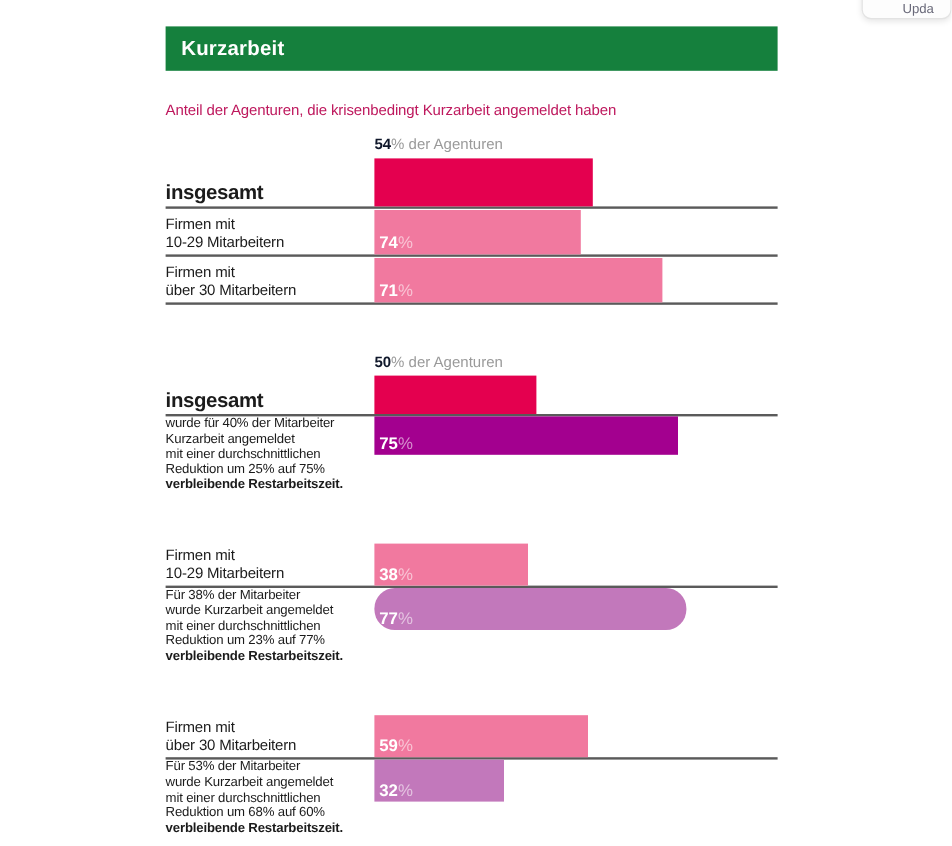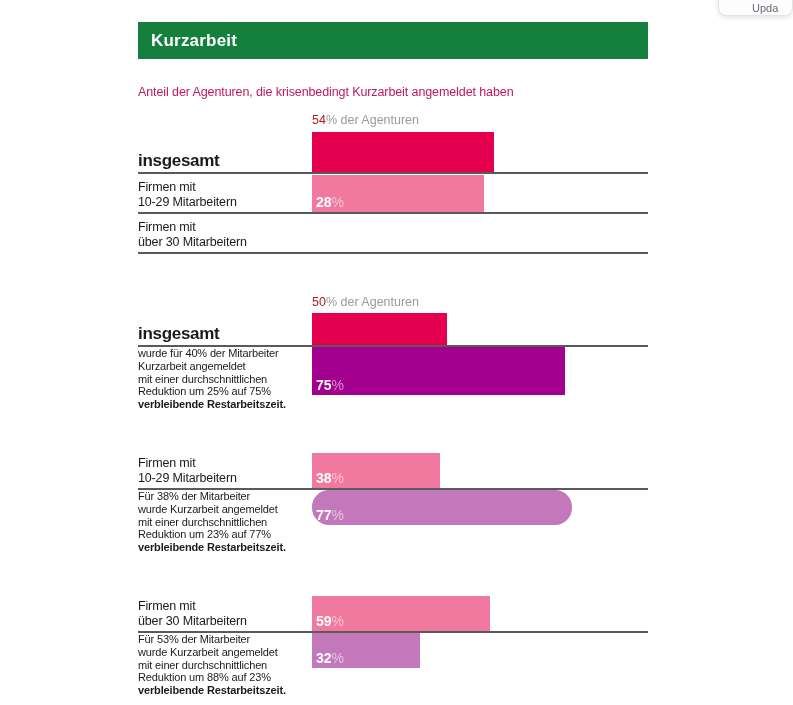--- a/index.html
+++ b/index.html
@@ -54,21 +54,21 @@
   .group.g4 { margin-top:28px; }
 
   .caption {
     position:relative;
     height:17px;
     font-size:12.5px;
     color:#4e4e4e;
     padding-left:174px;
     white-space:nowrap;
   }
-  .caption b { color:#b91c1c; font-weight:normal; }
+  .caption b { color:#0f172a; font-weight:bold; }
   .caption i { color:#9a9a9a; font-style:normal; }
 
   .row { position:relative; }
   .row-inner { position:relative; display:flex; }
 
   .label {
     width:174px; flex:0 0 174px;
     font-size:12.5px; line-height:14.5px;
     color:#1b1b1b;
     display:flex; flex-direction:column; justify-content:flex-end;
@@ -141,33 +141,40 @@
 
       <div class="row">
         <div class="row-inner h-38">
           <div class="label">
             <span>Firmen mit</span>
             <span>10-29 Mitarbeitern</span>
           </div>
           <div class="bar-area">
             <div class="bar" style="width:172px; height:37px; background:#f1799f;">
               <div class="bar-val">
-                <span style="font-weight:bold;opacity:1">28</span><span>%</span>
+                <span style="font-weight:bold;opacity:1">74</span><span>%</span>
               </div>
             </div>
           </div>
         </div>
         <div class="rule"></div>
       </div>
 
       <div class="row">
         <div class="row-inner h-38">
           <div class="label">
             <span>Firmen mit</span>
             <span>über 30 Mitarbeitern</span>
+          </div>
+          <div class="bar-area">
+            <div class="bar" style="width:240px; height:37px; background:#f1799f;">
+              <div class="bar-val">
+                <span style="font-weight:bold;opacity:1">71</span><span>%</span>
+              </div>
+            </div>
           </div>
         </div>
         <div class="rule"></div>
       </div>
     </div>
 
     <div class="group g2">
 
       <div class="caption">
         <b>50</b><i>% der Agenturen</i>
@@ -188,21 +195,21 @@
       <div class="row">
         <div class="row-inner h-75">
           <div class="label small">
             <span>wurde für 40% der Mitarbeiter</span>
             <span>Kurzarbeit angemeldet</span>
             <span>mit einer durchschnittlichen</span>
             <span>Reduktion um 25% auf 75%</span>
             <span style="font-weight:bold">verbleibende Restarbeitszeit.</span>
           </div>
           <div class="bar-area">
-            <div class="bar" style="width:253px; height:48px; top:0; bottom:auto; background:#a3008f;">
+            <div class="bar" style="width:253px; height:32px; top:0; bottom:auto; background:#a3008f;">
               <div class="bar-val" style="align-self:flex-end">
                 <span style="font-weight:bold;opacity:1">75</span><span>%</span>
               </div>
             </div>
           </div>
         </div>
       </div>
     </div>
 
     <div class="group g3">
@@ -262,21 +269,21 @@
         </div>
         <div class="rule"></div>
       </div>
 
       <div class="row">
         <div class="row-inner h-75">
           <div class="label small">
             <span>Für 53% der Mitarbeiter</span>
             <span>wurde Kurzarbeit angemeldet</span>
             <span>mit einer durchschnittlichen</span>
-            <span>Reduktion um 88% auf 23%</span>
+            <span>Reduktion um 68% auf 60%</span>
             <span style="font-weight:bold">verbleibende Restarbeitszeit.</span>
           </div>
           <div class="bar-area">
             <div class="bar" style="width:108px; height:35px; top:0; bottom:auto; background:#c278bb;">
               <div class="bar-val" style="align-self:flex-end">
                 <span style="font-weight:bold;opacity:1">32</span><span>%</span>
               </div>
             </div>
           </div>
         </div>

